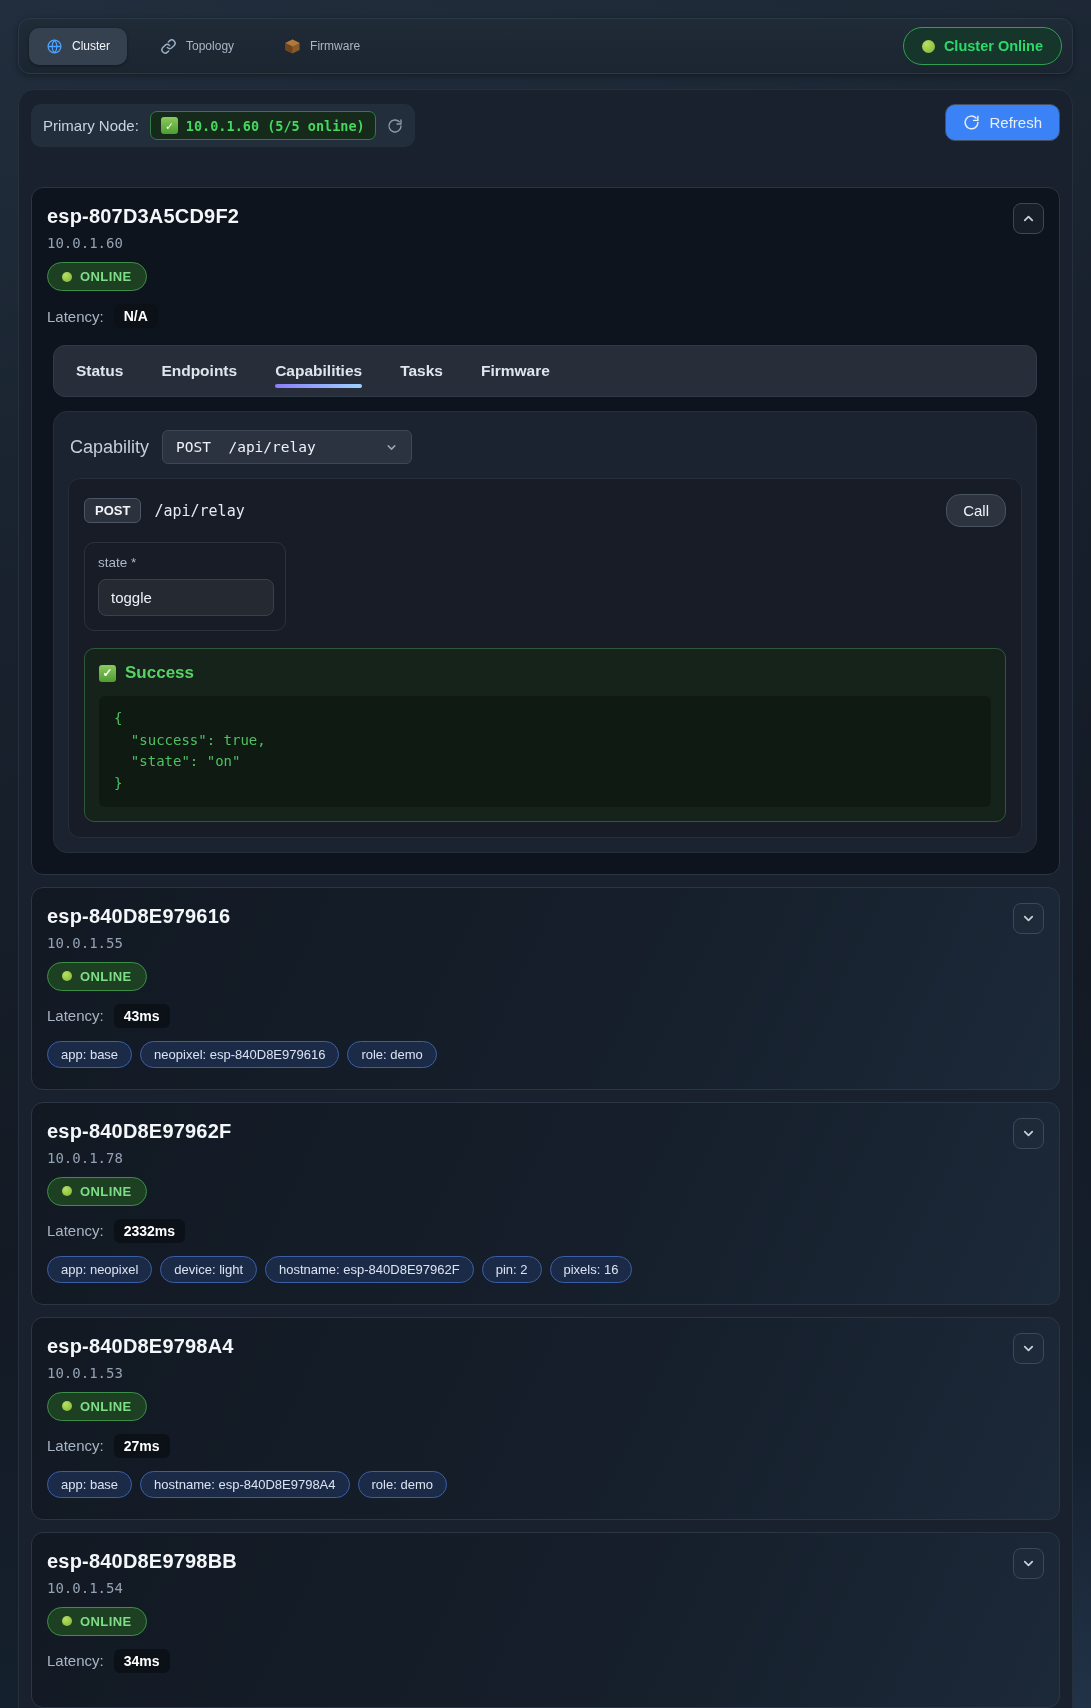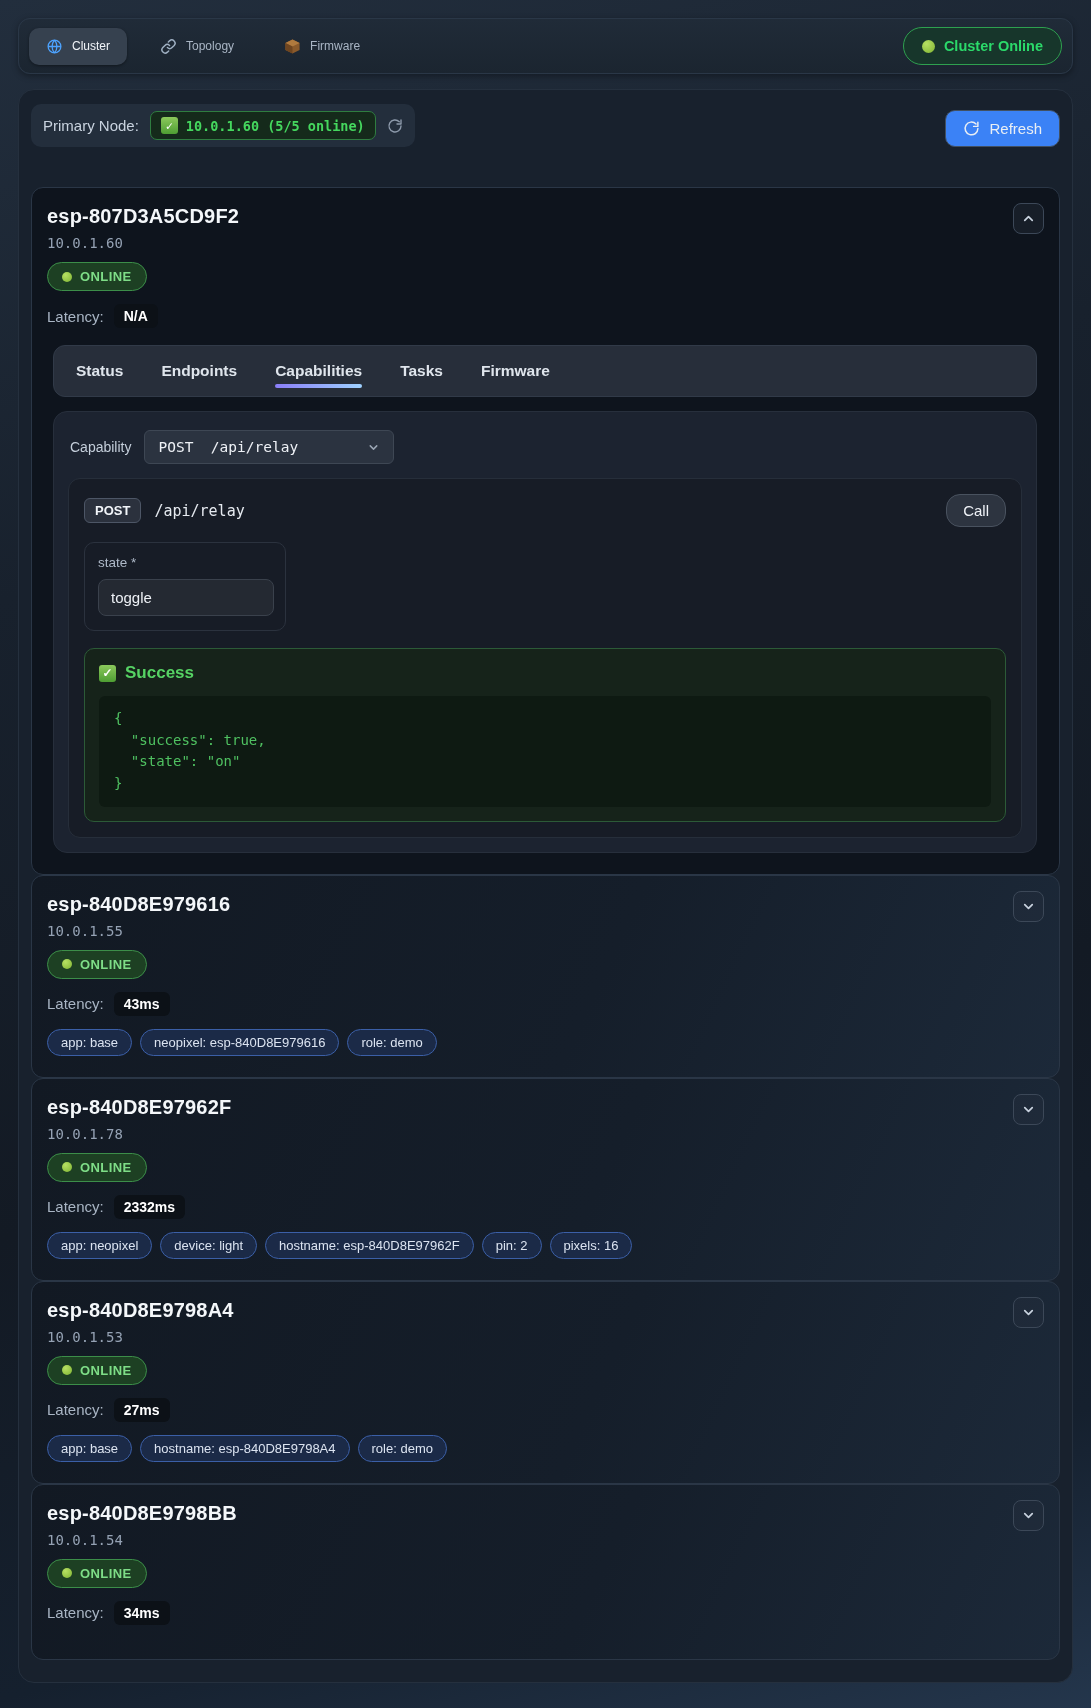--- a/index.html
+++ b/index.html
@@ -38,21 +38,21 @@
   .dot { border-radius: 50%; background: radial-gradient(circle at 35% 30%, #b7e063, #7fb433); }
   .dot.lg { width: 13px; height: 13px; }
   .dot.sm { width: 10px; height: 10px; }
 
   
   .main-panel {
     background: #18212d;
     border: 1px solid #25303e; border-radius: 16px;
     padding: 14px 12px 22px 12px;
   }
-  .toolbar { display: flex; align-items: flex-end; justify-content: space-between; margin-bottom: 40px; }
+  .toolbar { display: flex; align-items: flex-start; justify-content: space-between; margin-bottom: 40px; }
   .primary-box {
     display: inline-flex; align-items: center; gap: 11px;
     background: #232e3c; border-radius: 10px; padding: 7px 12px;
   }
   .primary-label { color: #c9d3df; font-size: 15px; }
   .primary-badge {
     display: inline-flex; align-items: center; gap: 8px;
     background: #152a1b; border: 1px solid #2f7d40; border-radius: 7px;
     padding: 5px 10px;
     color: #45d75e; font-weight: bold; font-size: 13.5px;
@@ -71,20 +71,21 @@
     background: #3b82f6; border: 1px solid #415062; border-radius: 10px;
     padding: 9px 17px; color: #e9eef4; font-size: 15px; cursor: pointer;
     font-family: "Liberation Sans", sans-serif;
   }
 
   
   .node-card {
     position: relative;
     border-radius: 12px; border: 1px solid #2a3646;
     padding: 17px 16px 21px 15px;
+    margin-bottom: 12px;
     background: linear-gradient(115deg, #121923 0%, #151e2a 55%, #1c2939 100%);
   }
   .node-card.expanded { background: #0e141d; }
   .node-card:last-child { margin-bottom: 0; }
   .card-chevron {
     position: absolute; top: 15px; right: 15px;
     width: 31px; height: 31px; border-radius: 8px;
     background: rgba(40,50,64,.35); border: 1px solid #3c4858;
     display: flex; align-items: center; justify-content: center;
     color: #c8d2de; cursor: pointer;
@@ -125,21 +126,21 @@
     content: ""; position: absolute; left: 0; right: 0; bottom: 8px;
     height: 4px; border-radius: 2px;
     background: linear-gradient(90deg, #8a7ef8, #9ed1ff);
   }
   .caps-panel {
     margin: 14px 6px 0 6px;
     background: #1c2330; border: 1px solid #272f3c; border-radius: 14px;
     padding: 14px;
   }
   .cap-row { display: flex; align-items: center; gap: 13px; margin: 4px 0 14px 2px; }
-  .cap-label { color: #c4ceda; font-size: 14px; }
+  .cap-label { color: #c4ceda; font-size: 18px; }
   .cap-select {
     display: flex; align-items: center; justify-content: space-between;
     width: 250px; background: #2b3340; border: 1px solid #3e4754; border-radius: 6px;
     padding: 8px 13px; cursor: pointer; color: #eef1f6;
   }
   .cap-select .sel-text { font-family: "DejaVu Sans Mono", monospace; font-size: 14.5px; white-space: pre; }
   .endpoint-box {
     background: #171c26; border: 1px solid #262e3a; border-radius: 12px;
     padding: 15px;
   }

